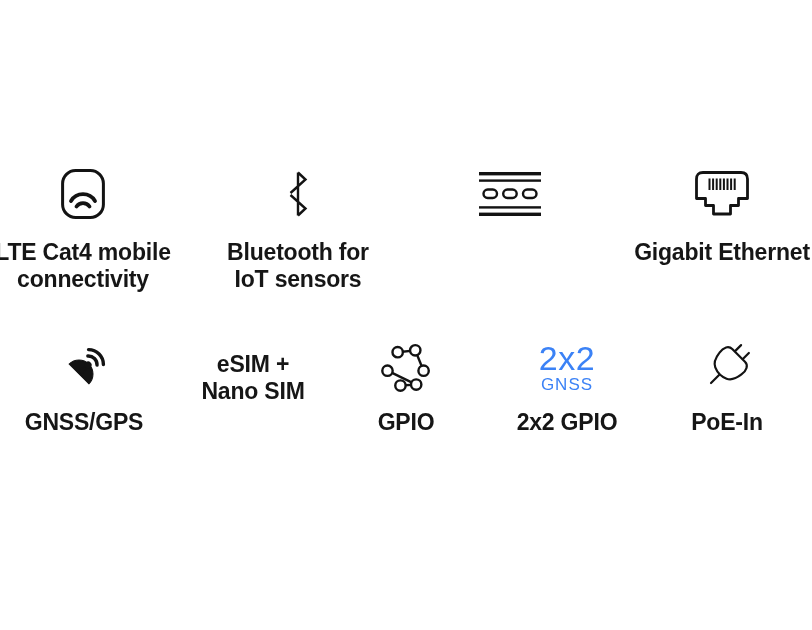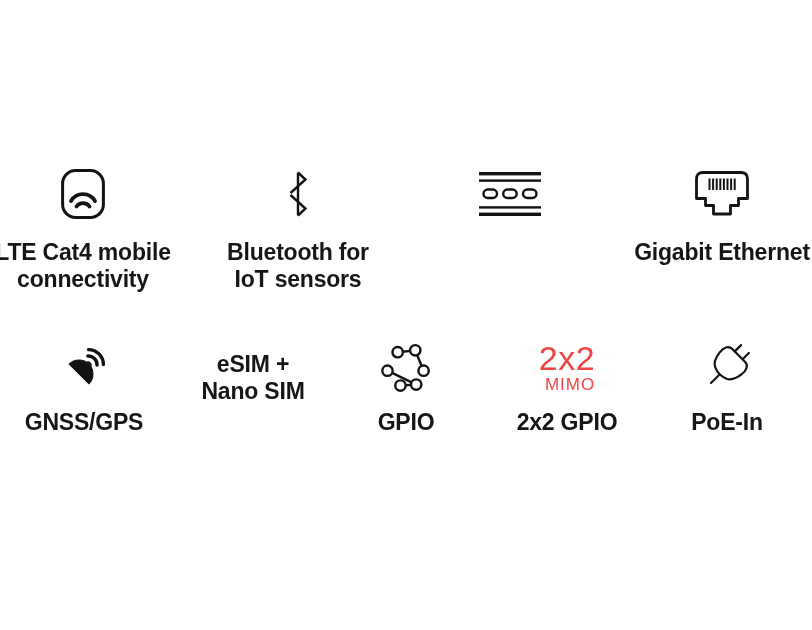--- a/index.html
+++ b/index.html
@@ -39,22 +39,22 @@
     line-height: 27px;
     letter-spacing: -0.2px;
     white-space: pre-line;
     color: #161616;
   }
   .row2 .label { margin-top: 13px; }
   
   .mimo-icon {
     display: flex;
     flex-direction: column;
-    align-items: flex-end;
-    color: #ef4444;
+    align-items: center;
+    color: #3b82f6;
   }
   .mimo-large {
     font-size: 34px;
     font-weight: 400;
     line-height: 34px;
     letter-spacing: 0.5px;
   }
   .mimo-small {
     font-size: 17px;
     font-weight: 400;
@@ -153,21 +153,21 @@
         </g>
       </svg>
     </div>
     <div class="label">GPIO</div>
   </div>
 
   <div class="cell row2" style="left:567px; top:338px; width:172px;">
     <div class="icon-box">
       <div class="mimo-icon">
         <div class="mimo-large">2x2</div>
-        <div class="mimo-small">MIMO</div>
+        <div class="mimo-small">GNSS</div>
       </div>
     </div>
     <div class="label">2x2 GPIO</div>
   </div>
 
   <div class="cell row2" style="left:727px; top:338px; width:150px;">
     <div class="icon-box">
       <svg width="52" height="52" viewBox="0 0 52 52" fill="none" stroke="currentColor" stroke-linecap="round">
         <g transform="translate(27,25) rotate(45)" stroke-width="2.2">
           <line x1="-5.5" y1="-15.5" x2="-5.5" y2="-24"></line>

